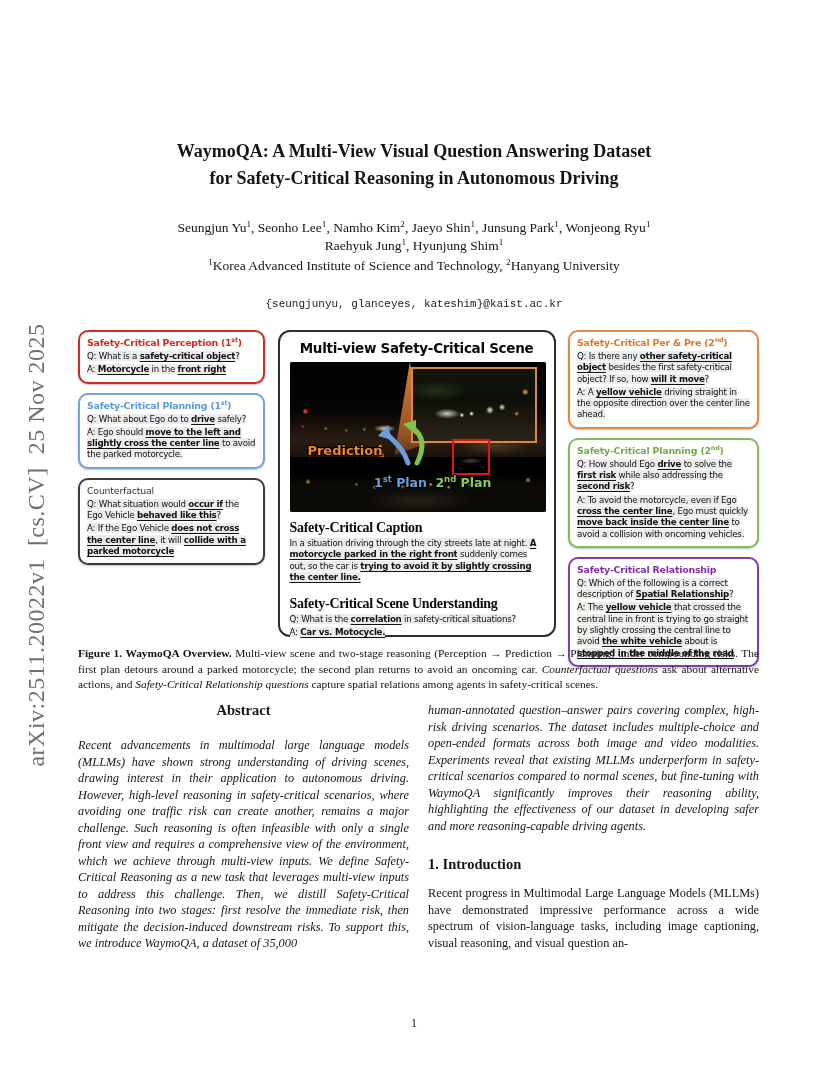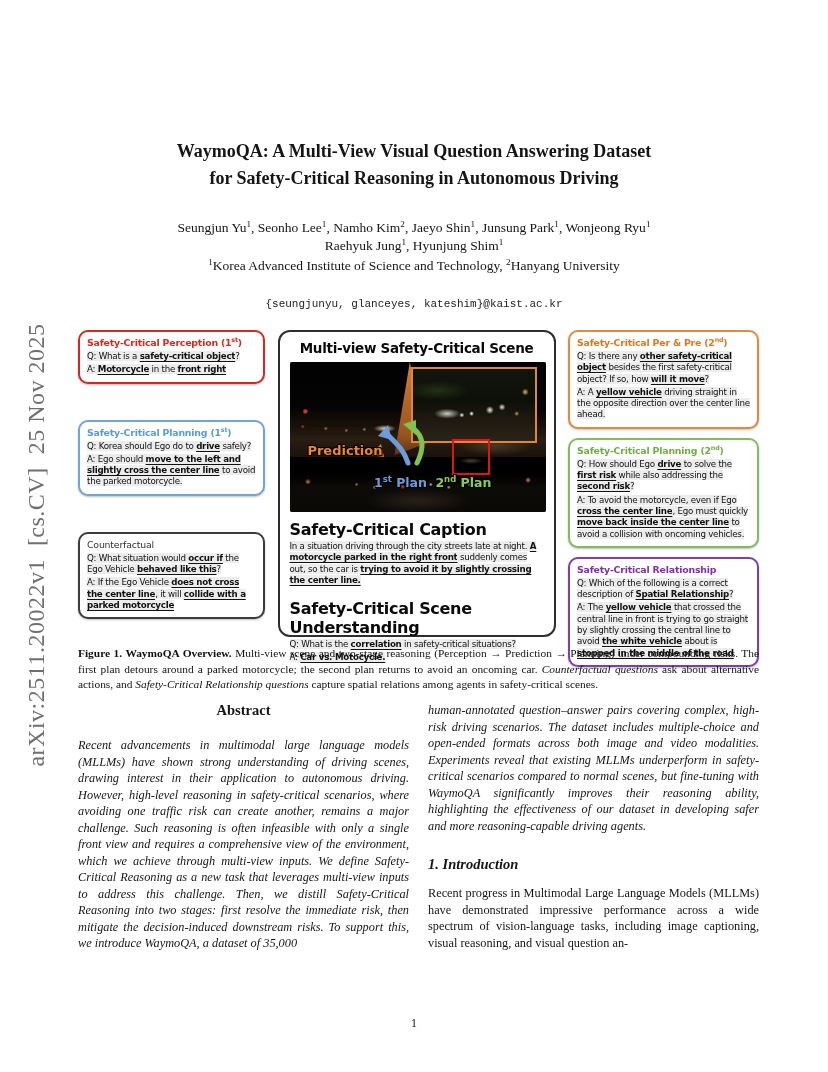--- a/index.html
+++ b/index.html
@@ -15,21 +15,21 @@
   .title{font-size:18px;font-weight:bold;line-height:27px;}
   .authors{font-size:13.5px;margin-top:2px;}
   .authors.first{margin-top:28px;}
   .affil{font-size:13.5px;margin-top:4px;}
   .email{font-family:"Liberation Mono",monospace;font-size:11px;margin-top:24px;color:#222;}
   sup{font-size:68%;line-height:0;}
 
   
   .figure-row{position:absolute;top:330px;left:78px;width:681px;display:flex;justify-content:space-between;}
   .col{display:flex;flex-direction:column;}
-  .col-left{width:187px;gap:27px;}
+  .col-left{width:187px;}
   .col-right{width:191px;}
   .qabox{border-radius:10px;background:#fff;padding:5px 7px 6px 7px;margin-bottom:9px;
          font-family:"DejaVu Sans",sans-serif;box-shadow:0 1px 2px rgba(0,0,0,.25);}
   .qhead{font-weight:bold;font-size:9.4px;margin-bottom:3px;letter-spacing:-.2px;}
   .qa{font-size:8.7px;line-height:11.3px;letter-spacing:-.25px;color:#111;margin-top:2px;}
   .qa span,.qa sup{background:#ececec;}
   .rt-u{font-weight:bold;text-decoration:underline;text-decoration-thickness:1.2px;text-underline-offset:1.5px;}
   .rt-b{font-weight:bold;}
   .rt-i{font-style:italic;}
   .c-red{border:2.5px solid #cf2a23;}     .c-red .qhead{color:#d42b1e;}
@@ -84,35 +84,35 @@
       linear-gradient(180deg,#11150b 0%,#0d1008 45%,#1f1a11 72%,#2b2317 100%);}
   .sc-redbox{position:absolute;left:63.5%;top:51%;width:15%;height:24%;border:2.5px solid #e01616;box-sizing:border-box;
     background:radial-gradient(ellipse 15px 4px at 50% 62%, rgba(125,115,100,.55), rgba(125,115,100,0) 80%);}
   .sc-arrows{position:absolute;inset:0;width:100%;height:100%;}
   .lbl{position:absolute;font-weight:bold;white-space:nowrap;
        text-shadow:-1px -1px 0 #000,1px -1px 0 #000,-1px 1px 0 #000,1px 1px 0 #000,0 1px 0 #000,0 -1px 0 #000;}
   .lbl-pred{left:7%;top:54%;font-size:13px;color:#ef8632;}
   .lbl-p1{left:33%;top:75%;font-size:12.5px;color:#6d9bdc;}
   .lbl-p2{left:57%;top:75%;font-size:12.5px;color:#8bcb55;}
   .lbl sup{background:none;}
-  .cap-title{font-weight:bold;font-size:16px;letter-spacing:-.3px;color:#0a0a0a;margin-top:8px;}
+  .cap-title{font-weight:bold;font-size:14px;letter-spacing:-.3px;color:#0a0a0a;margin-top:8px;font-family:Liberation Serif, serif;}
   .cap-title.su{margin-top:13px;}
   .cap-text{margin-top:2px;}
 
   
   .fig-caption{position:absolute;top:646px;left:78px;width:681px;font-size:11.4px;line-height:15.6px;
                text-align:justify;color:#111;}
 
   
   .col-text{position:absolute;top:702px;width:331px;}
   .col-a{left:78px;}
   .col-b{left:428px;}
   .abs-head{text-align:center;font-weight:bold;font-size:14.5px;margin-bottom:18px;}
   p.abs{font-style:italic;font-size:12.3px;line-height:16.5px;text-align:justify;margin:0;}
-  .sec-head{font-weight:bold;font-size:14.5px;margin:22px 0 12px 0;font-style:italic;}
+  .sec-head{font-weight:bold;font-size:14.5px;margin:22px 0 12px 0;}
   p.body{font-size:12.3px;line-height:16.5px;text-align:justify;margin:0;}
   .page-num{position:absolute;top:1016px;left:0;width:100%;text-align:center;font-size:12px;}
 </style>
 </head>
 <body>
 
 <div class="page">
 
   <div class="arxiv-stamp">arXiv:2511.20022v1  [cs.CV]  25 Nov 2025</div>
 
@@ -130,21 +130,21 @@
   <section class="figure-row">
 
     <div class="col col-left">
       <div class="qabox c-red">
         <div class="qhead"><span>Safety-Critical Perception (1</span><sup>st</sup><span>)</span></div>
         <div class="qa"><span>Q: What is a </span><span class="rt-u">safety-critical object</span><span>?</span></div>
         <div class="qa"><span>A: </span><span class="rt-u">Motorcycle</span><span> in the </span><span class="rt-u">front right</span></div>
       </div>
       <div class="qabox c-blue">
         <div class="qhead"><span>Safety-Critical Planning (1</span><sup>st</sup><span>)</span></div>
-        <div class="qa"><span>Q: Korea should Ego do to </span><span class="rt-u">drive</span><span> safely?</span></div>
+        <div class="qa"><span>Q: What about Ego do to </span><span class="rt-u">drive</span><span> safely?</span></div>
         <div class="qa"><span>A: Ego should </span><span class="rt-u">move to the left and slightly cross the center line</span><span> to avoid the parked motorcycle.</span></div>
       </div>
       <div class="qabox c-dark">
         <div class="qhead"><span>Counterfactual</span></div>
         <div class="qa"><span>Q: What situation would </span><span class="rt-u">occur if</span><span> the Ego Vehicle </span><span class="rt-u">behaved like this</span><span>?</span></div>
         <div class="qa"><span>A: If the Ego Vehicle </span><span class="rt-u">does not cross the center line</span><span>, it will </span><span class="rt-u">collide with a parked motorcycle</span></div>
       </div>
     </div>
 
     <div class="center-box">

